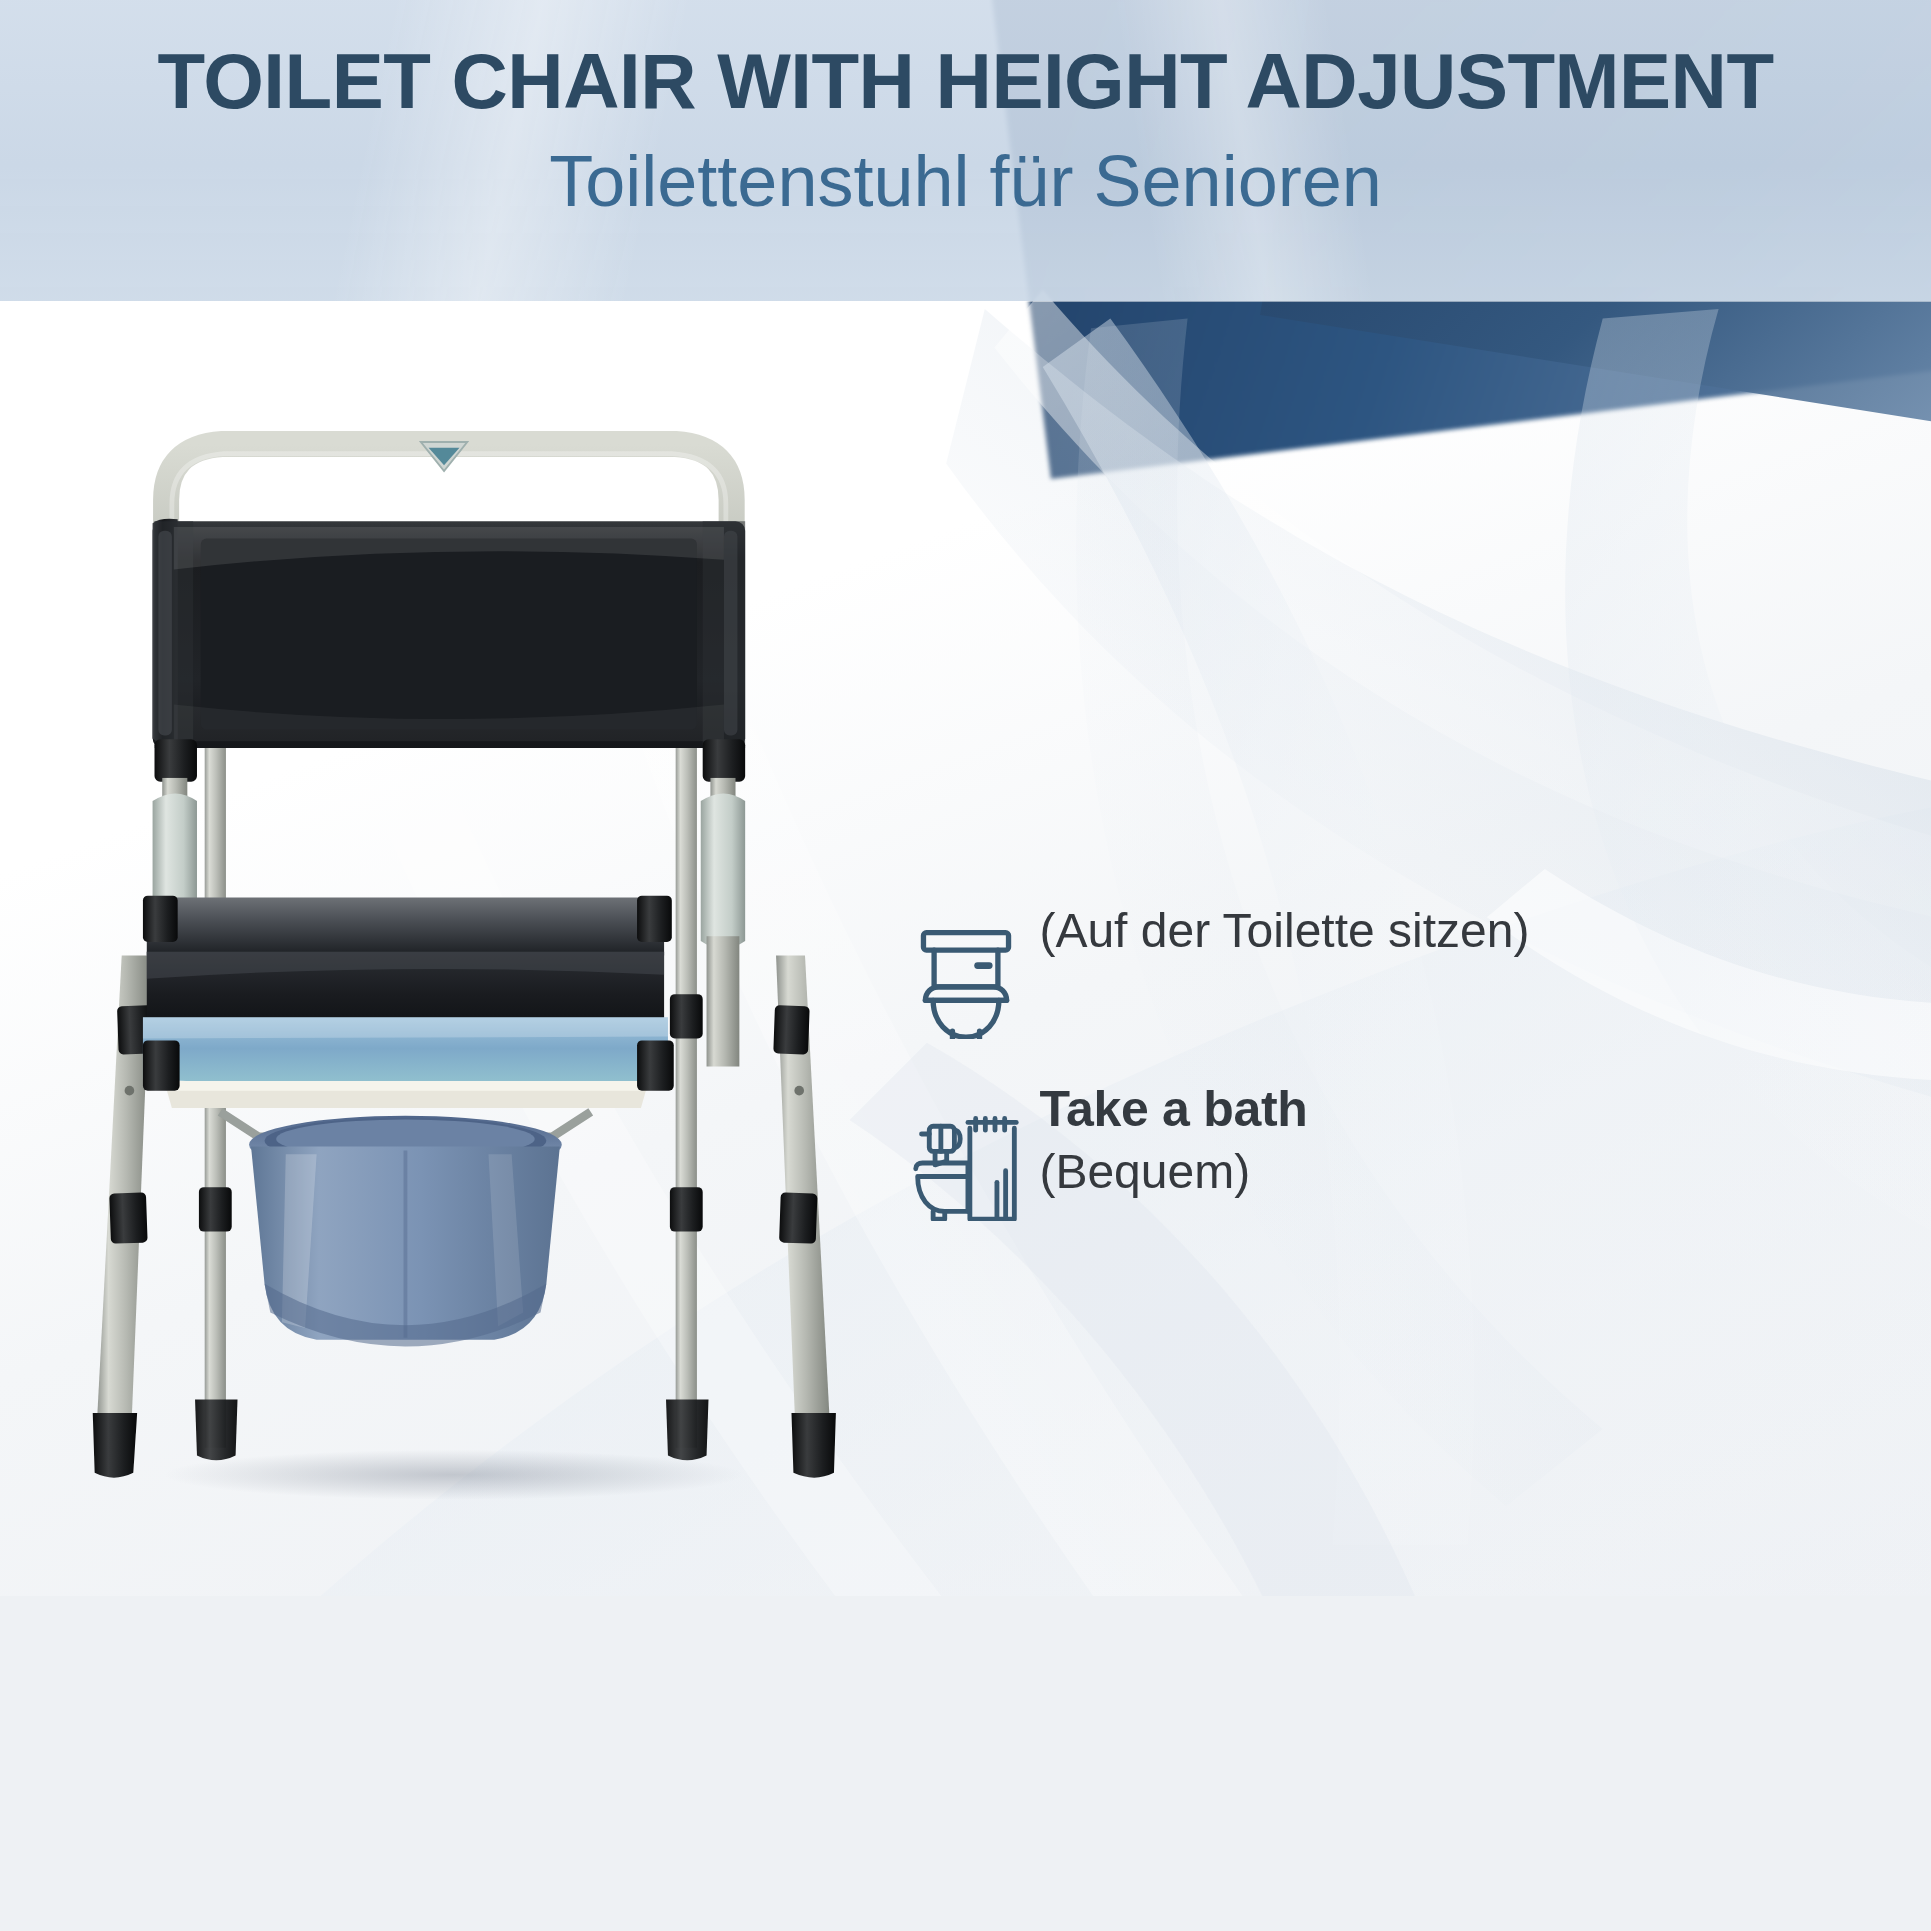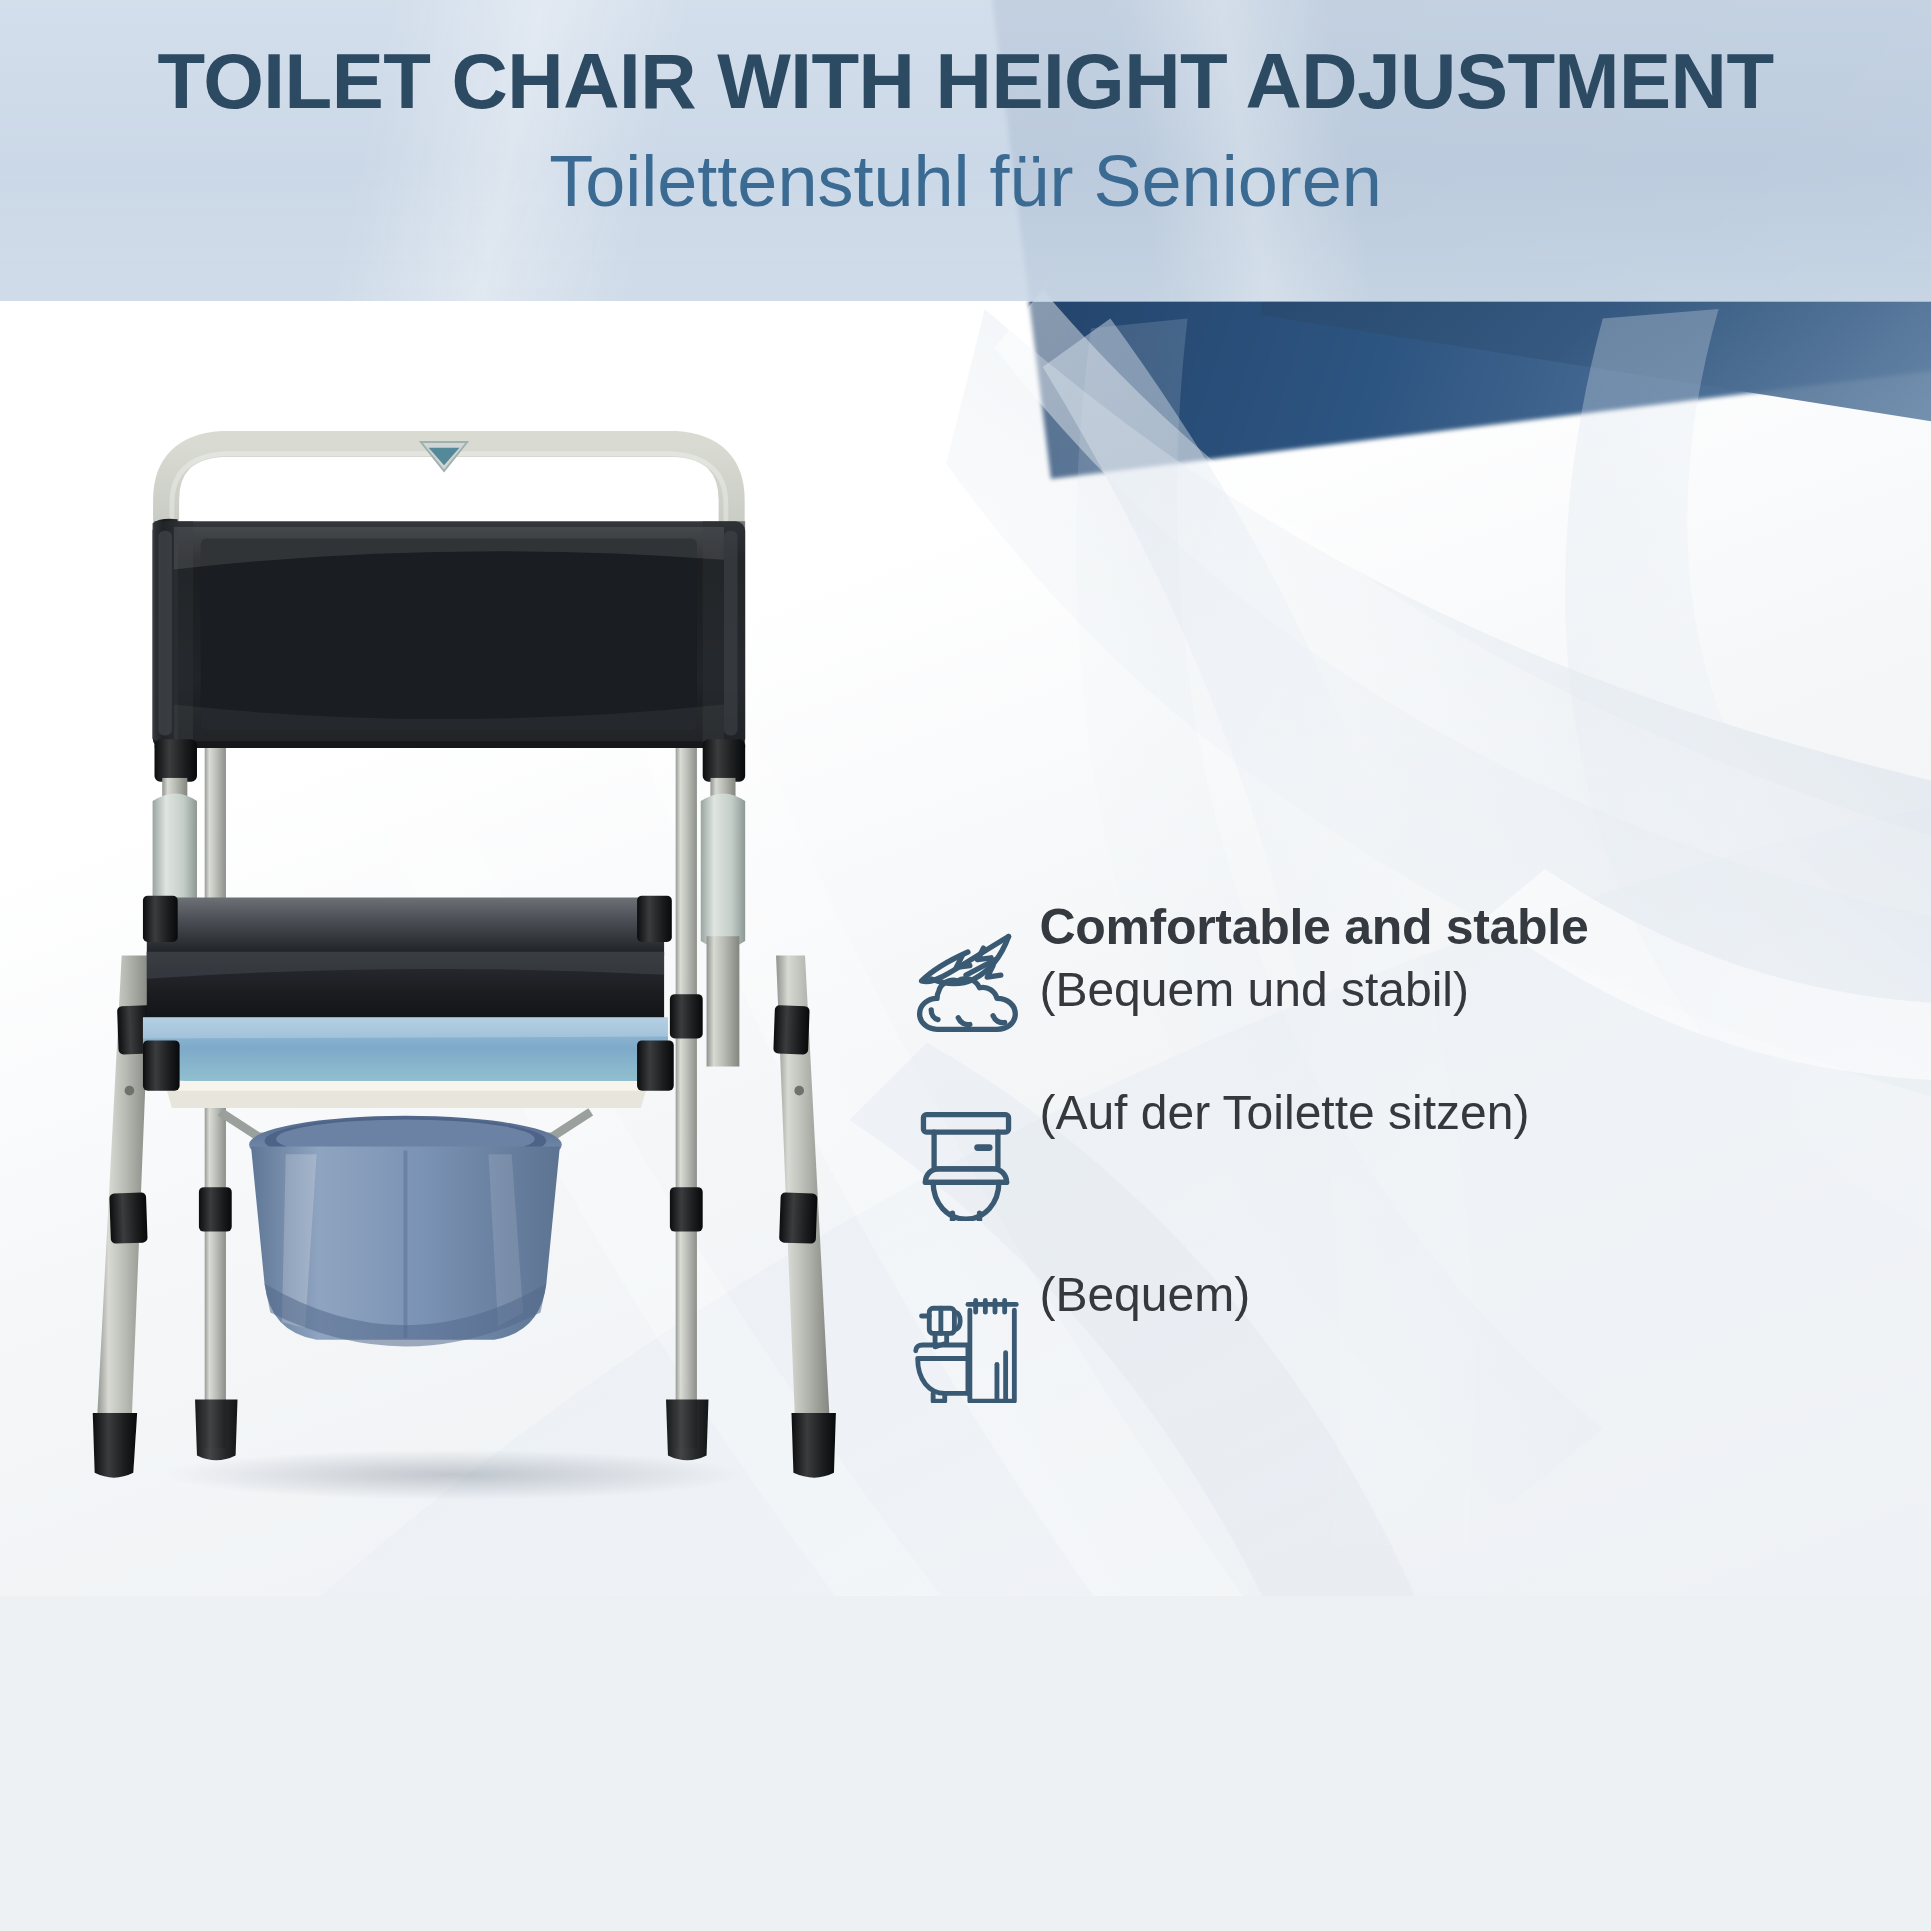--- a/index.html
+++ b/index.html
@@ -322,45 +322,20 @@
 
       <path d="M 36 1034 L 82 1034 L 78 1096 Q 58 1106 38 1096 Z" fill="url(#cap)"></path>
       <path d="M 760 1034 L 806 1034 L 804 1096 Q 784 1106 762 1096 Z" fill="url(#cap)"></path>
       <path d="M 142 1020 L 186 1020 L 184 1078 Q 164 1088 144 1078 Z" fill="url(#cap)" opacity="0.95"></path>
       <path d="M 630 1020 L 674 1020 L 672 1078 Q 652 1088 632 1078 Z" fill="url(#cap)" opacity="0.95"></path>
     </svg>
   </div>
 
   <div class="features">
 
-    <div class="feature">
-      <div class="ficon">
-        <svg width="116" height="116" viewBox="0 0 120 120" fill="none" stroke="#3a5a73" stroke-width="5.5" stroke-linecap="round" stroke-linejoin="round">
-
-          <path d="M104 14 C 84 26 62 40 42 52 C 30 59 22 62 14 60 C 26 48 44 38 62 30"></path>
-          <path d="M104 14 C 96 36 84 50 68 58 C 56 64 40 64 24 58"></path>
-          <path d="M56 34 L 50 46 L 64 44"></path>
-          <path d="M78 26 L 72 38 L 86 36"></path>
-          <path d="M88 44 L 82 56 L 96 54"></path>
-          <path d="M60 54 L 90 38"></path>
-
-          <path d="M30 78 C 20 78 12 85 12 94 C 12 103 20 110 30 110
-                   L 92 110 C 103 110 111 103 111 94 C 111 85 103 78 92 78
-                   C 90 70 82 65 74 67 C 70 58 59 55 51 60 C 44 57 34 62 32 70
-                   C 31 72 30 75 30 78 Z"></path>
-          <path d="M24 90 C 24 95 27 99 31 100"></path>
-          <path d="M52 98 C 54 103 59 106 64 105"></path>
-          <path d="M88 96 C 90 101 95 104 100 103"></path>
-        </svg>
-      </div>
-      <div class="ftext">
-        <div class="ftitle">Comfortable and stable</div>
-        <div class="fsub">(Bequem und stabil)</div>
-      </div>
-    </div>
 
 
     <div class="feature">
       <div class="ficon">
         <svg width="116" height="116" viewBox="0 0 120 120" fill="none" stroke="#3a5a73" stroke-width="5.5" stroke-linecap="round" stroke-linejoin="round">
 
           <rect x="16" y="10" width="88" height="18" rx="3"></rect>
 
           <path d="M27 28 L 27 66 L 93 66 L 93 28"></path>
 
@@ -400,20 +375,21 @@
 
           <path d="M70 14 L 70 26 M 80 14 L 80 26 M 90 14 L 90 26 M 100 14 L 100 26"></path>
 
           <path d="M64 24 L 64 118 L 110 118 L 110 24"></path>
 
           <path d="M92 80 L 92 118"></path>
           <path d="M101 68 L 101 118"></path>
         </svg>
       </div>
       <div class="ftext">
+        <div class="ftitle">Take a bath</div>
         <div class="fsub">(Bequem)</div>
       </div>
     </div>
 
   </div>
 
 </div>
 
 
 </body></html>

